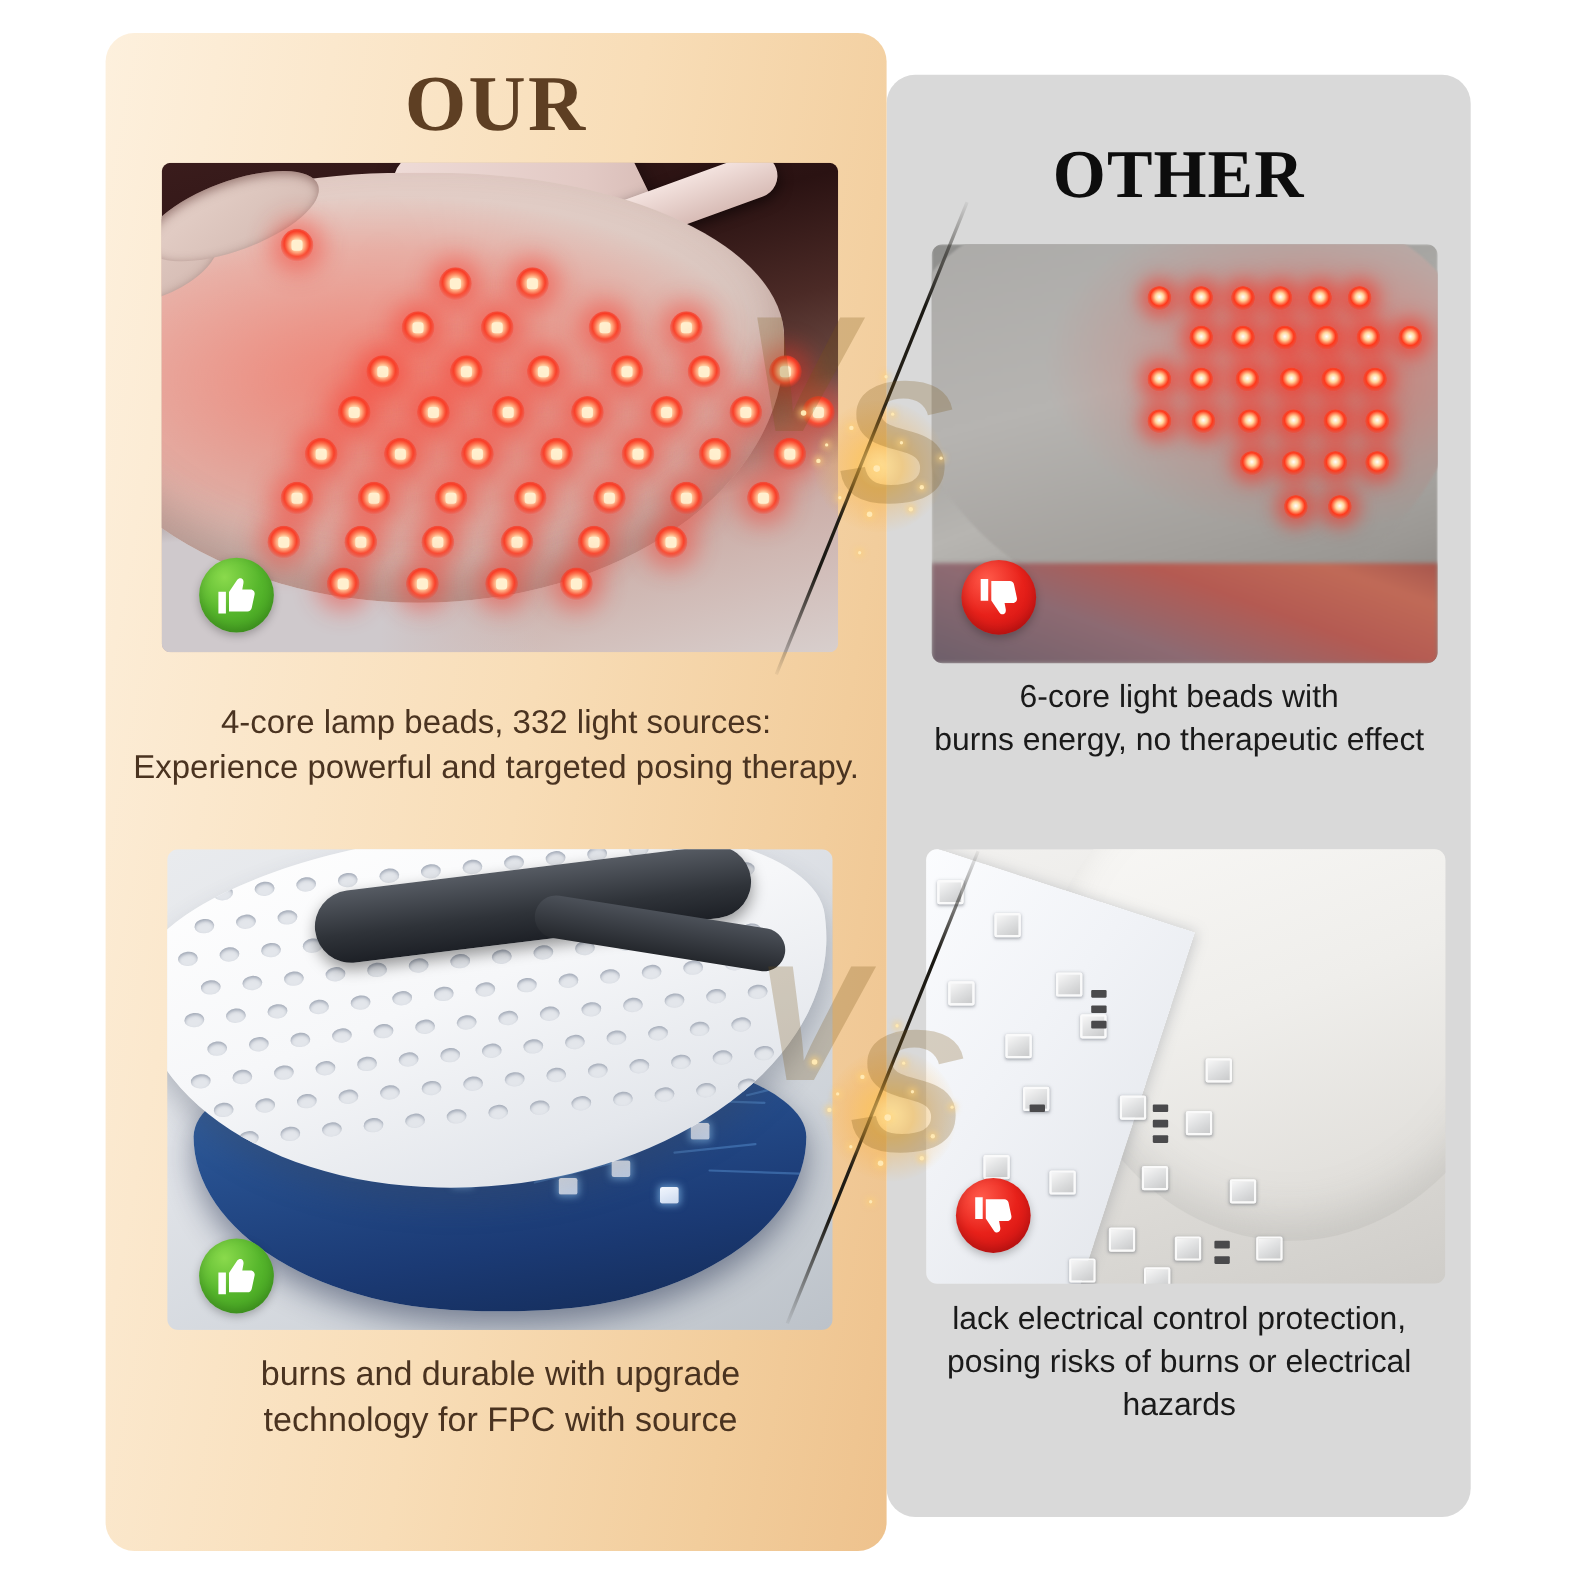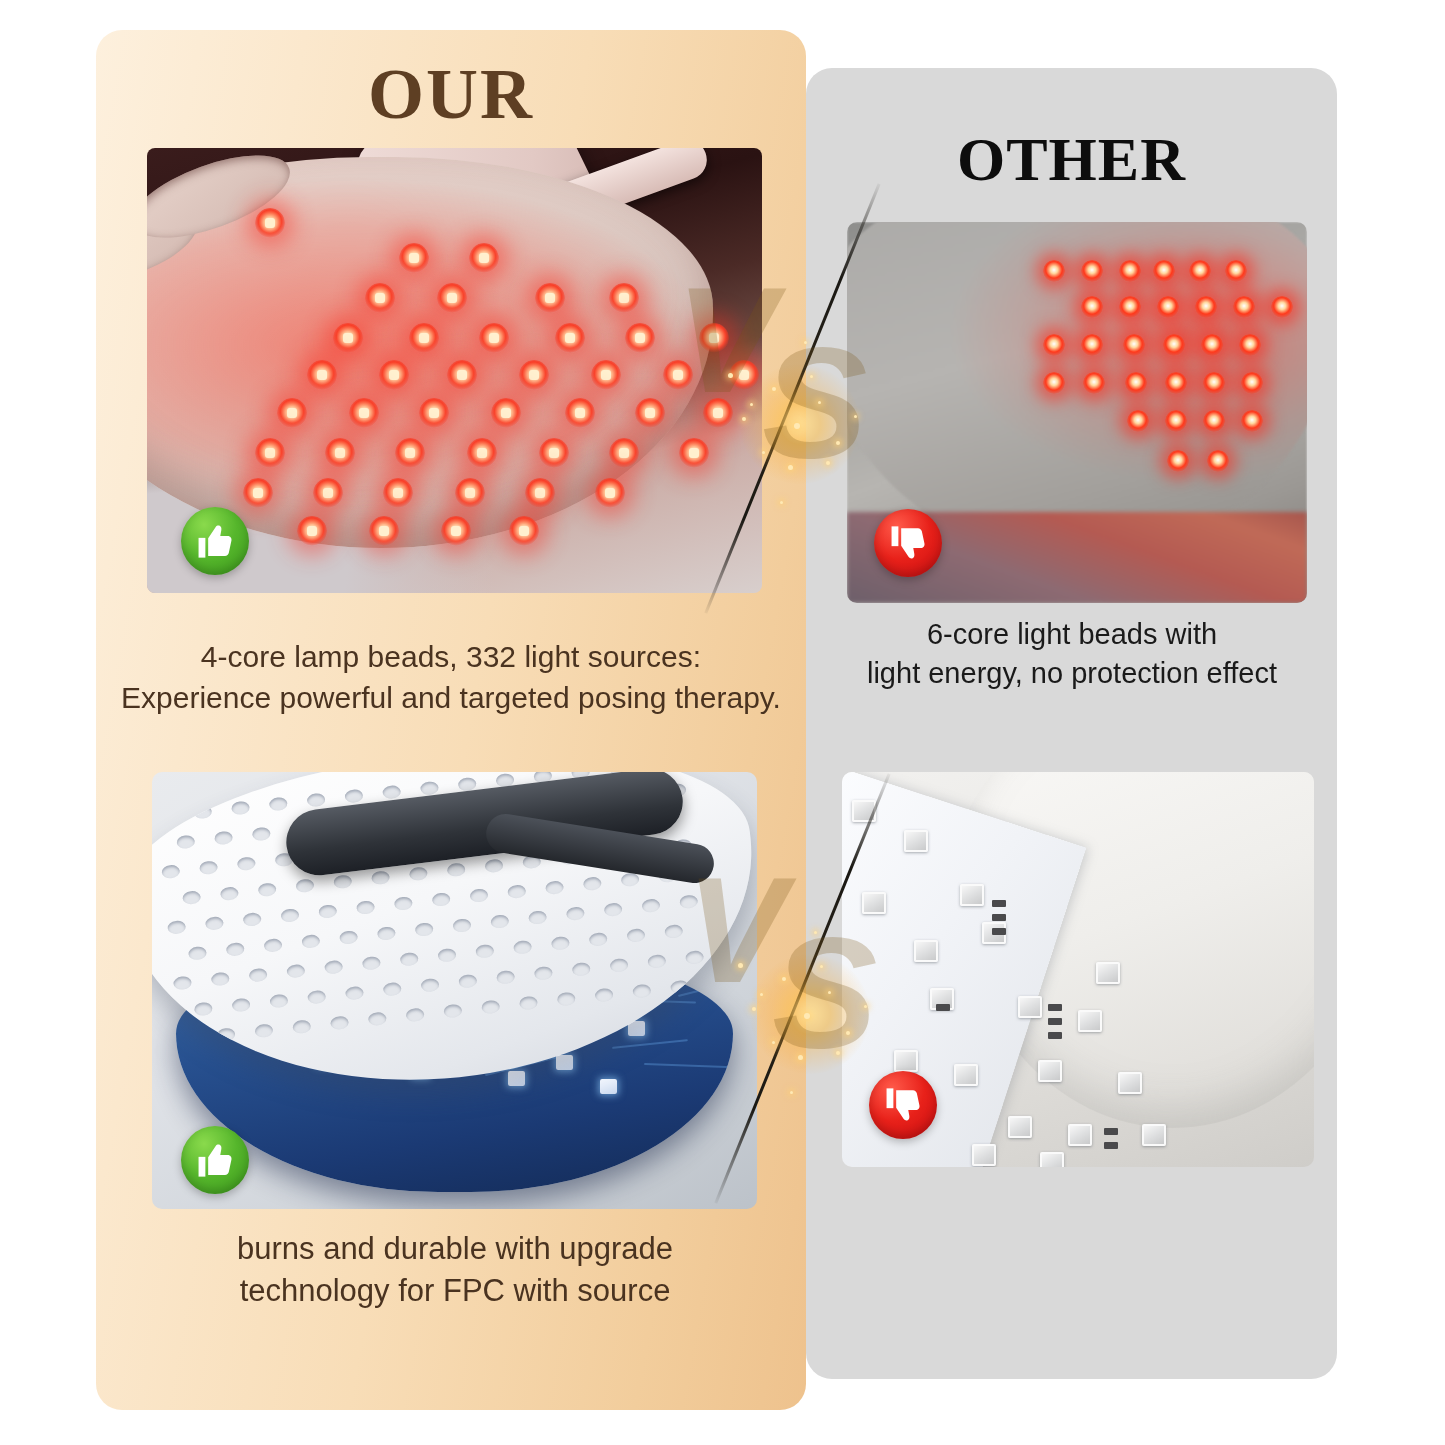--- a/index.html
+++ b/index.html
@@ -786,17 +786,22 @@
     <span class="line">Experience powerful and targeted posing therapy.</span>
   </div>
 
   <div class="caption left-text cap2">
     <span class="line">burns and durable with upgrade</span>
     <span class="line">technology for FPC with source</span>
   </div>
 
   <div class="caption right-text cap3">
     <span class="line">6-core light beads with</span>
-    <span class="line">light energy, no protection effect</span>
-  </div>
-
+    <span class="line">burns energy, no therapeutic effect</span>
+  </div>
+
+  <div class="caption right-text cap4">
+    <span class="line">lack electrical control protection,</span>
+    <span class="line">posing risks of burns or electrical</span>
+    <span class="line">hazards</span>
+  </div>
 
 </div>
 
 </body></html>

